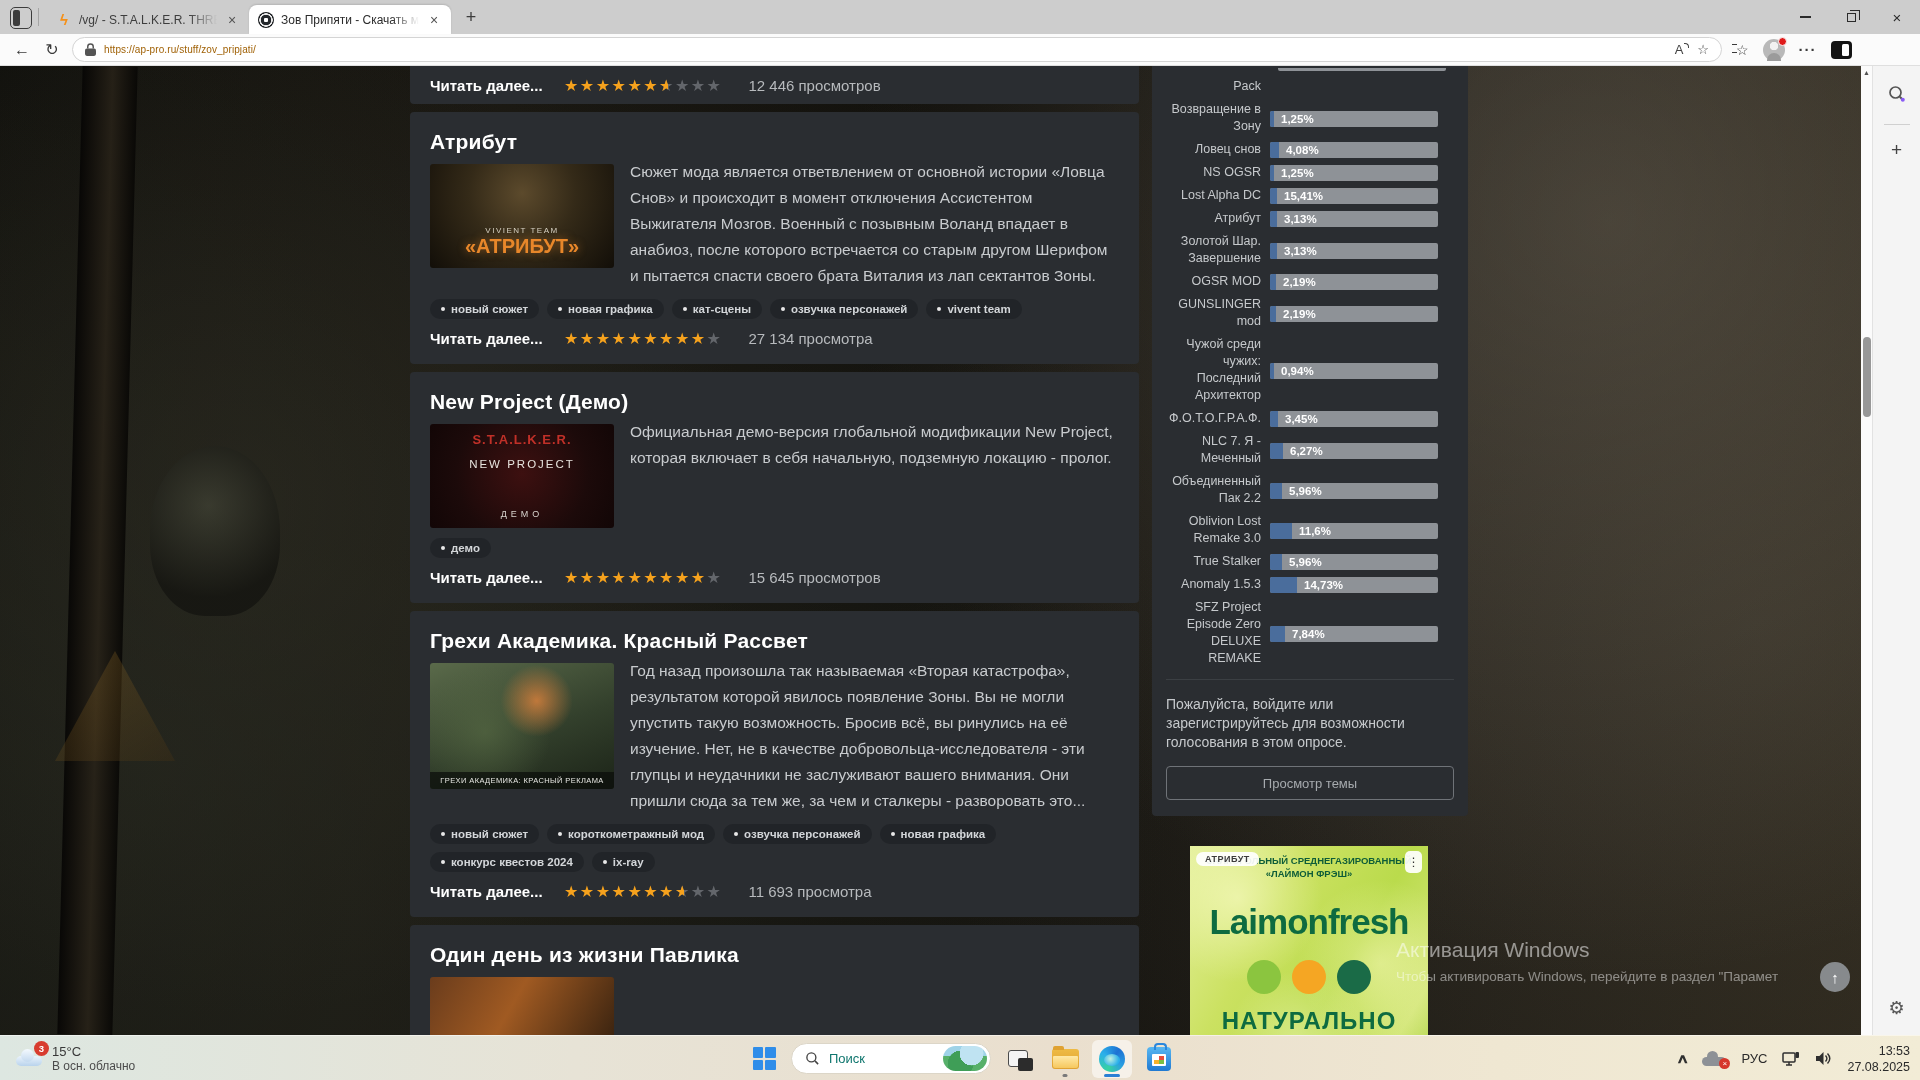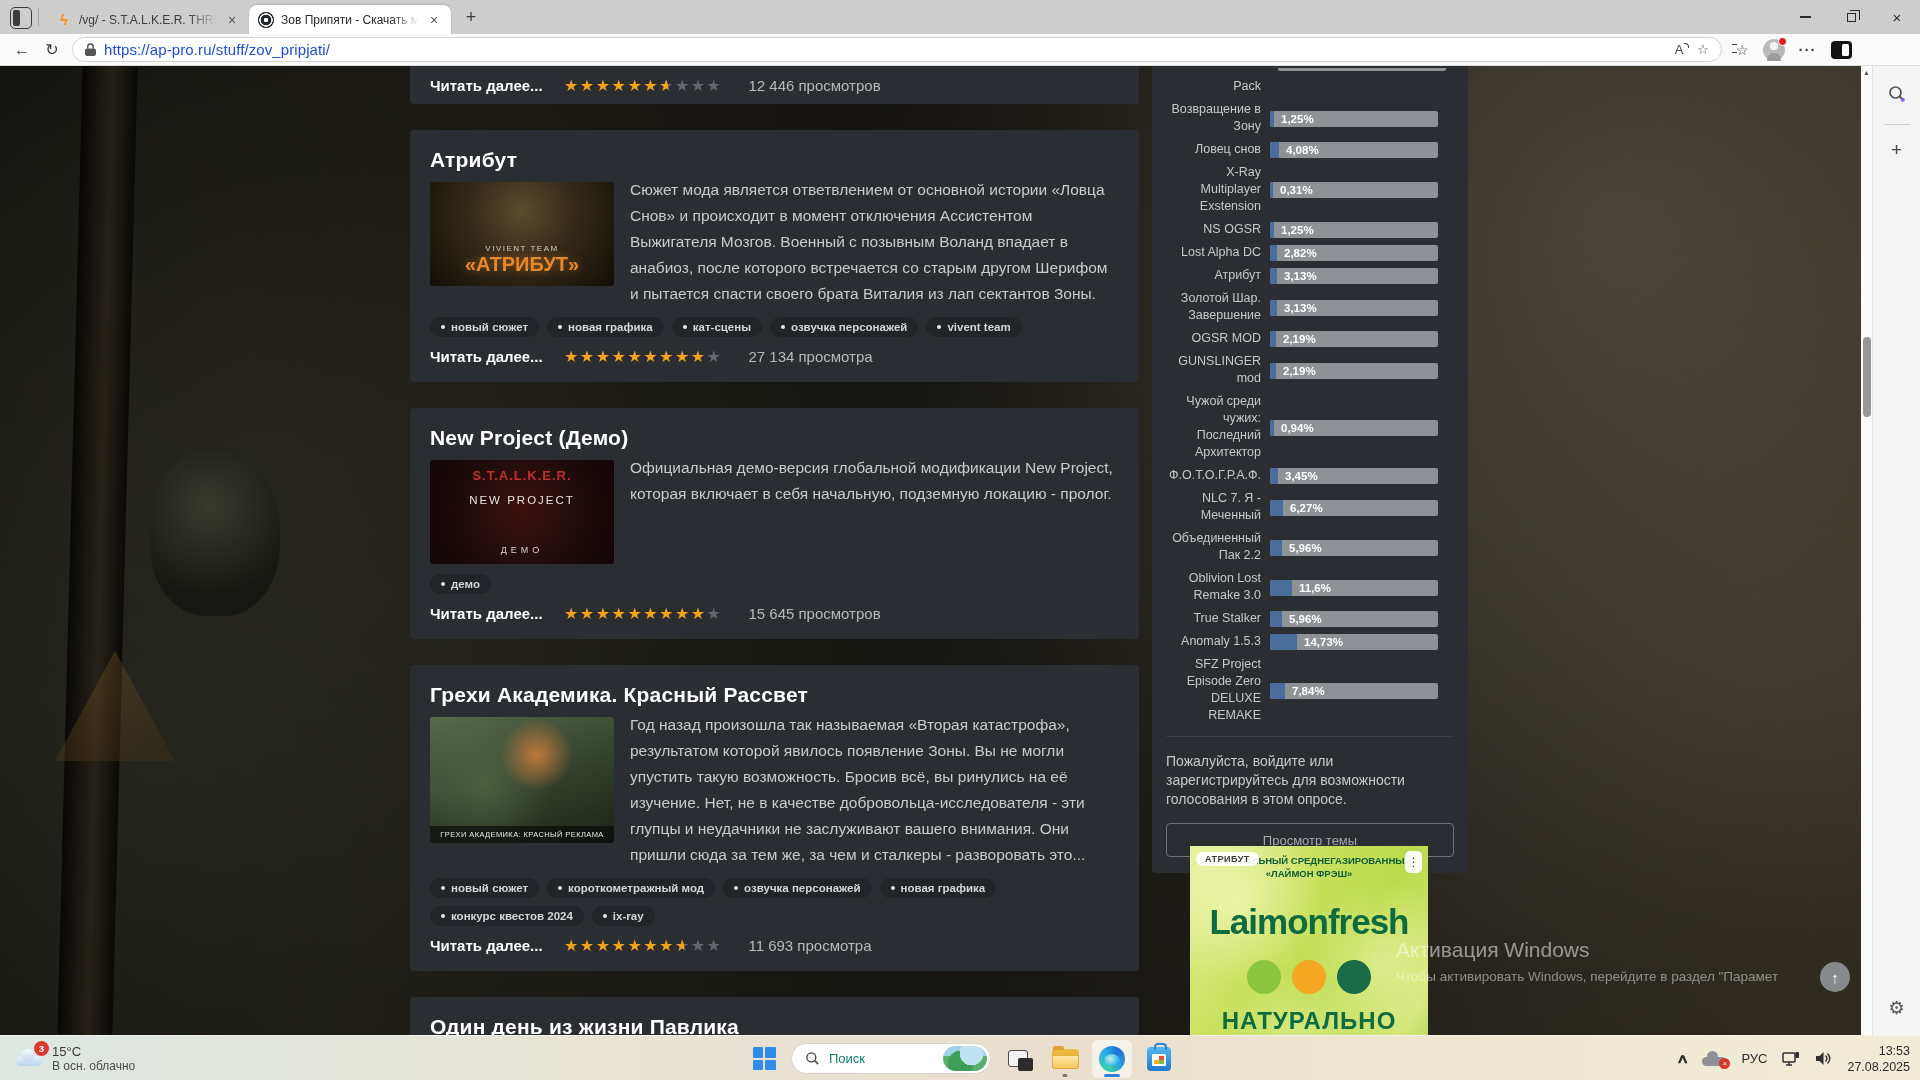--- a/index.html
+++ b/index.html
@@ -23,21 +23,21 @@
   .newtab{width:28px;height:28px;margin:0 0 3px 6px;font-size:18px;color:#3c3c3c;display:flex;align-items:center;justify-content:center;border-radius:6px}
   .wincontrols{position:absolute;right:0;top:0;height:34px;display:flex}
   .wc{width:46px;height:34px;display:flex;align-items:center;justify-content:center;color:#2b2b2b;font-size:15px}
   .wc .minbar{width:11px;height:1.4px;background:#2b2b2b}
   .wc .restore{width:9px;height:9px;border:1.2px solid #2b2b2b;position:relative;background:#cdcdcd}
   .wc .restore::before{content:"";position:absolute;left:2px;top:-4px;width:9px;height:9px;border:1.2px solid #2b2b2b;border-left:none;border-bottom:none}
 
   .toolbar{height:32px;background:#fbfbfb;border-bottom:1px solid #dfdfdf;display:flex;align-items:center;gap:10px;padding:0 12px}
   .navic{font-size:16px;color:#3a3a3a;width:20px;text-align:center}
   .addr{flex:1;height:25px;background:#fff;border:1px solid #d4d4d4;border-radius:13px;display:flex;align-items:center;gap:8px;padding:0 12px;max-width:1650px}
-  .url{flex:1;font-size:15px;color:#1d4ed8;letter-spacing:.1px}
+  .url{flex:1;font-size:10px;color:#a16207;letter-spacing:.1px}
   .pill-ic{color:#444;font-size:13px;display:flex;align-items:center}
   .readaloud{position:relative;font-size:13px;color:#444;padding-right:6px}
   .readaloud::after{content:"";position:absolute;right:0;top:1px;width:4px;height:4px;border:1px solid #444;border-left:none;border-bottom:none;border-radius:0 4px 0 0}
   .tool-right{display:flex;align-items:center;gap:14px;padding:0 4px}
   .collections{position:relative;font-size:14px;color:#3a3a3a}
   .collections::after{content:"";position:absolute;left:-4px;top:2px;width:5px;height:7px;border-top:1.3px solid #3a3a3a;border-bottom:1.3px solid #3a3a3a}
   .avatar{width:22px;height:22px;border-radius:50%;background:radial-gradient(circle at 50% 32%,#f2f2f2 0 4px,#b9b9b9 4.5px);position:relative}
   .avatar::after{content:"";position:absolute;left:4px;bottom:0;width:14px;height:8px;border-radius:7px 7px 0 0;background:#9b9b9b}
   .reddot{position:absolute;right:-2px;top:-2px;width:9px;height:9px;border-radius:50%;background:#e01b1b;border:1.5px solid #fbfbfb}
   .dots{font-size:15px;font-weight:bold;color:#3a3a3a;letter-spacing:1px}
@@ -51,21 +51,21 @@
       radial-gradient(circle at 94% 58%,rgba(96,90,78,.3),transparent 46%),
       radial-gradient(circle at 8% 72%,rgba(44,48,38,.55),transparent 55%),
       radial-gradient(circle at 13% 45%,rgba(58,52,40,.4),transparent 30%),
       linear-gradient(100deg,#0d0c09 0%,#17140f 25%,#12110d 48%,#1a1813 72%,#272217 100%)}
   .wp-pole{position:absolute;left:70px;top:0;bottom:0;width:55px;background:linear-gradient(90deg,rgba(6,5,4,.9),rgba(40,34,24,.85) 55%,rgba(8,7,5,.9));transform:rotate(1.5deg)}
   .wp-sign{position:absolute;left:55px;top:585px;width:120px;height:110px;background:linear-gradient(150deg,rgba(150,110,40,.5),rgba(70,50,20,.55));clip-path:polygon(50% 0,100% 100%,0 100%);opacity:.6}
   .wp-mask{position:absolute;left:150px;top:380px;width:130px;height:170px;border-radius:50% 50% 42% 42%;background:radial-gradient(circle at 45% 35%,rgba(70,72,58,.6),rgba(20,20,16,.8) 70%)}
 
   
   .main-col{position:absolute;left:410px;top:0;width:729px}
-  .card{background:#2a2d31;border-radius:4px;margin-bottom:26px}
+  .card{background:#2a2d31;border-radius:4px;margin-bottom:8px}
   .card.cut{border-radius:0 0 4px 4px;height:38px;display:flex;align-items:center;padding:0 20px}
   .card.mod,.card.next{padding:18px 20px 12px}
   .card-title{font-size:21px;font-weight:bold;color:#fff;margin-bottom:10px;letter-spacing:.2px}
   .media{display:flex;gap:16px}
   .thumb{flex:0 0 184px;height:104px;border-radius:3px;position:relative;display:flex;flex-direction:column;align-items:center;overflow:hidden}
   .thumb.attribute{background:radial-gradient(circle at 50% 28%,#5c4a2c 0%,#342a18 45%,#120e08 100%);justify-content:flex-end;padding-bottom:10px}
   .thumb.attribute .tl0{font-size:8px;color:#d8d2c4;letter-spacing:1.5px}
   .thumb.attribute .tl1{font-size:20px;font-weight:bold;color:#e8872a;text-shadow:0 0 8px rgba(232,135,42,.55)}
   .thumb.newproject{background:radial-gradient(circle at 50% 48%,#3d1010 0%,#1c0a0a 62%,#120606 100%);justify-content:space-between;padding:8px 0 9px}
   .thumb.newproject .tl0{font-size:13px;font-weight:bold;color:#c03028;letter-spacing:1px}
@@ -430,41 +430,34 @@
   </div>
 
   <div class="prow">
     <div class="plabel">Ловец снов</div>
     <div class="pbar">
       <div class="pfill" style="width: 9px;"></div>
       <span class="ppct">4,08%</span>
     </div>
   </div>
 
-  <div class="prow">
-    <div class="plabel">X-Ray Multiplayer Exstension</div>
-    <div class="pbar">
-      <div class="pfill" style="width: 3px;"></div>
-      <span class="ppct">0,31%</span>
-    </div>
-  </div>
 
   <div class="prow">
     <div class="plabel">NS OGSR</div>
     <div class="pbar">
       <div class="pfill" style="width: 4px;"></div>
       <span class="ppct">1,25%</span>
     </div>
   </div>
 
   <div class="prow">
     <div class="plabel">Lost Alpha DC</div>
     <div class="pbar">
       <div class="pfill" style="width: 7px;"></div>
-      <span class="ppct">2,82%</span>
+      <span class="ppct">15,41%</span>
     </div>
   </div>
 
   <div class="prow">
     <div class="plabel">Атрибут</div>
     <div class="pbar">
       <div class="pfill" style="width: 7px;"></div>
       <span class="ppct">3,13%</span>
     </div>
   </div>

